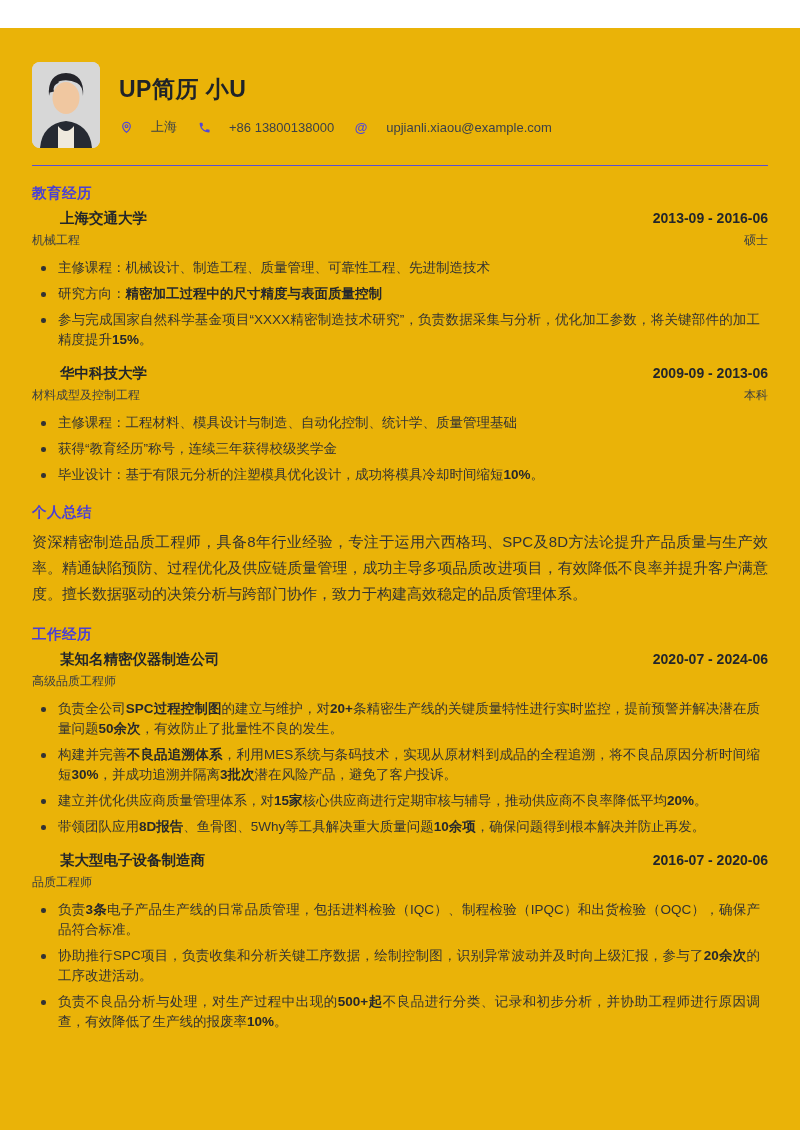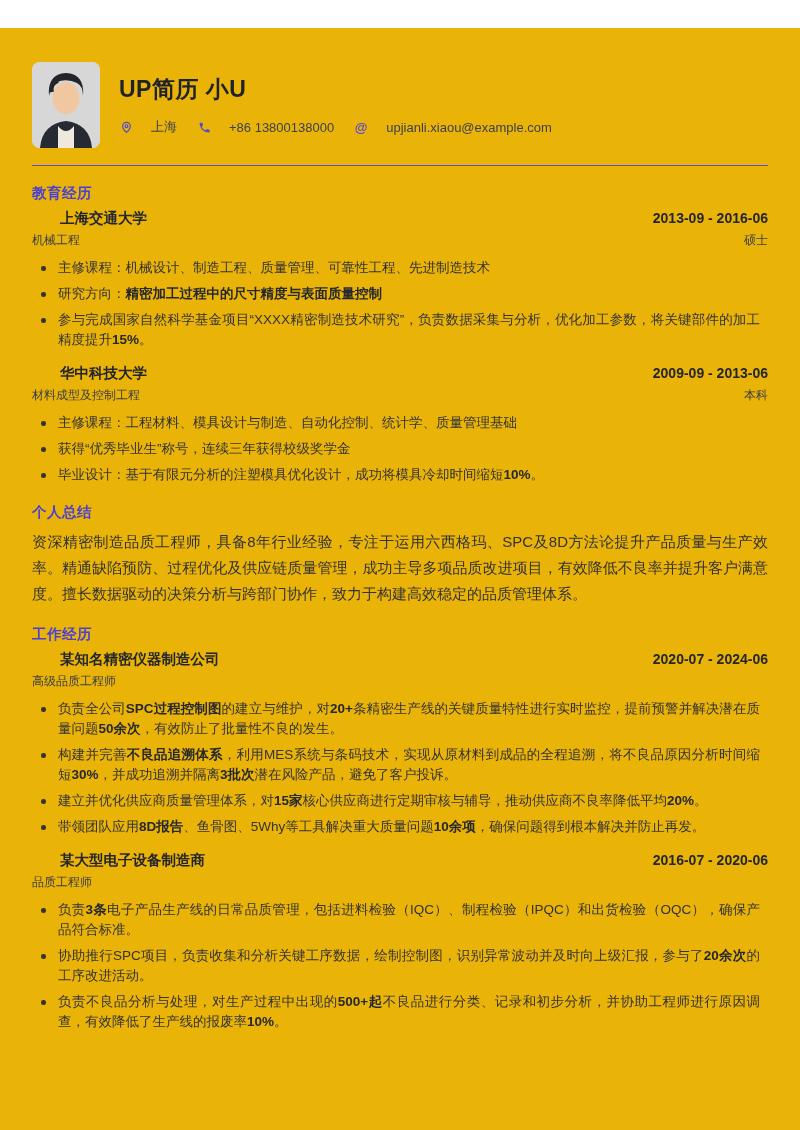--- a/index.html
+++ b/index.html
@@ -122,21 +122,21 @@
           <div class="entry-head">
             <span class="org">华中科技大学</span>
             <span class="edate">2009-09 - 2013-06</span>
           </div>
           <div class="entry-sub">
             <span>材料成型及控制工程</span>
             <span>本科</span>
           </div>
           <ul class="blist">
             <li><span>主修课程：工程材料、模具设计与制造、自动化控制、统计学、质量管理基础</span></li>
-            <li><span>获得“优秀毕业生”称号，连续三年获得校级奖学金</span></li>
+            <li><span>获得“教育经历”称号，连续三年获得校级奖学金</span></li>
             <li><span>毕业设计：基于有限元分析的注塑模具优化设计，成功将模具冷却时间缩短</span><span class="b">10%</span><span>。</span></li>
           </ul>
         </div>
       </section>
       <section class="section">
         <div class="sec-title">个人总结</div>
         <p class="summary">资深精密制造品质工程师，具备8年行业经验，专注于运用六西格玛、SPC及8D方法论提升产品质量与生产效率。精通缺陷预防、过程优化及供应链质量管理，成功主导多项品质改进项目，有效降低不良率并提升客户满意度。擅长数据驱动的决策分析与跨部门协作，致力于构建高效稳定的品质管理体系。</p>
       </section>
       <section class="section">
         <div class="sec-title">工作经历</div>

